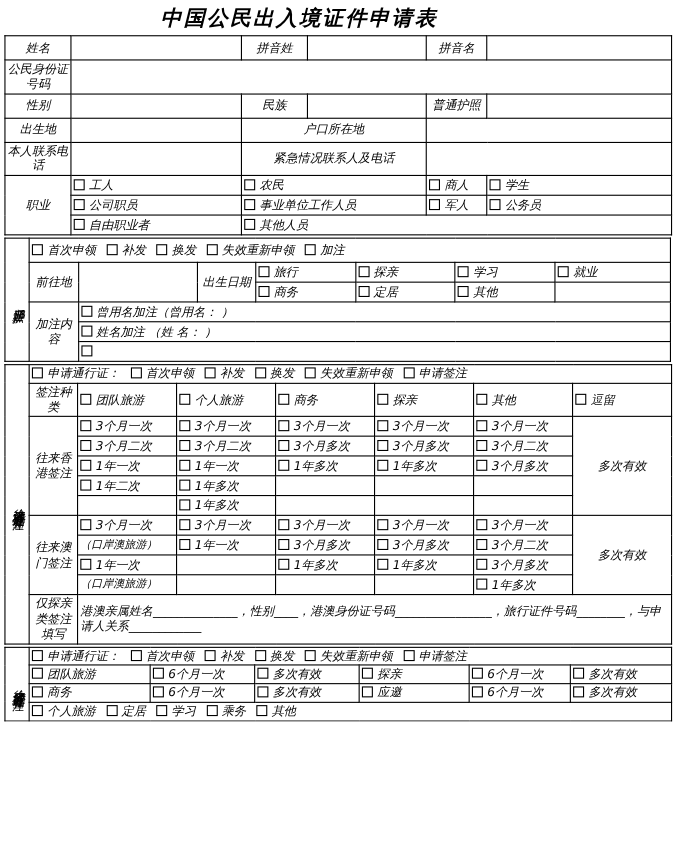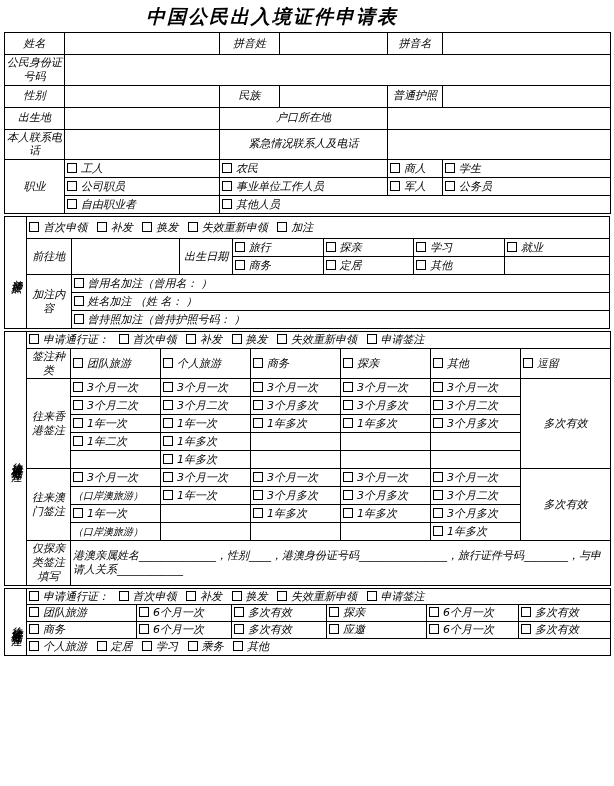--- a/index.html
+++ b/index.html
@@ -189,21 +189,21 @@
         <span class="cb"><i></i></span><span>曾用名加注（曾用名：                                                    ）</span>
       </td>
     </tr>
     <tr class="h18">
       <td colspan="6">
         <span class="cb"><i></i></span><span>姓名加注  （姓   名：                                                    ）</span>
       </td>
     </tr>
     <tr class="h18">
       <td colspan="6">
-        <span class="cb"><i></i></span><span>曾持照加注（曾持护照号码：                                            ）</span>
+        <span class="cb"><i></i></span>
       </td>
     </tr>
   </tbody>
     </table>
 
   <table style="margin-top:2px;">
     <colgroup>
       <col style="width:22px">
         <col style="width:44px">
       <col style="width:90px">

